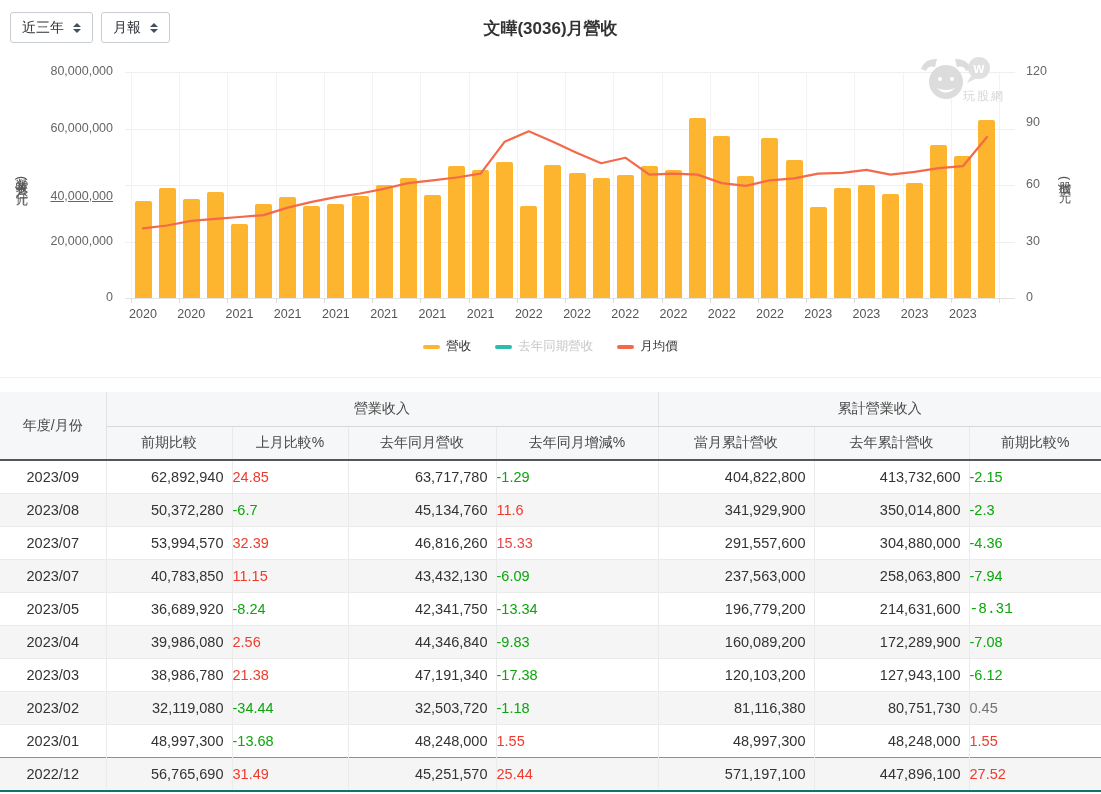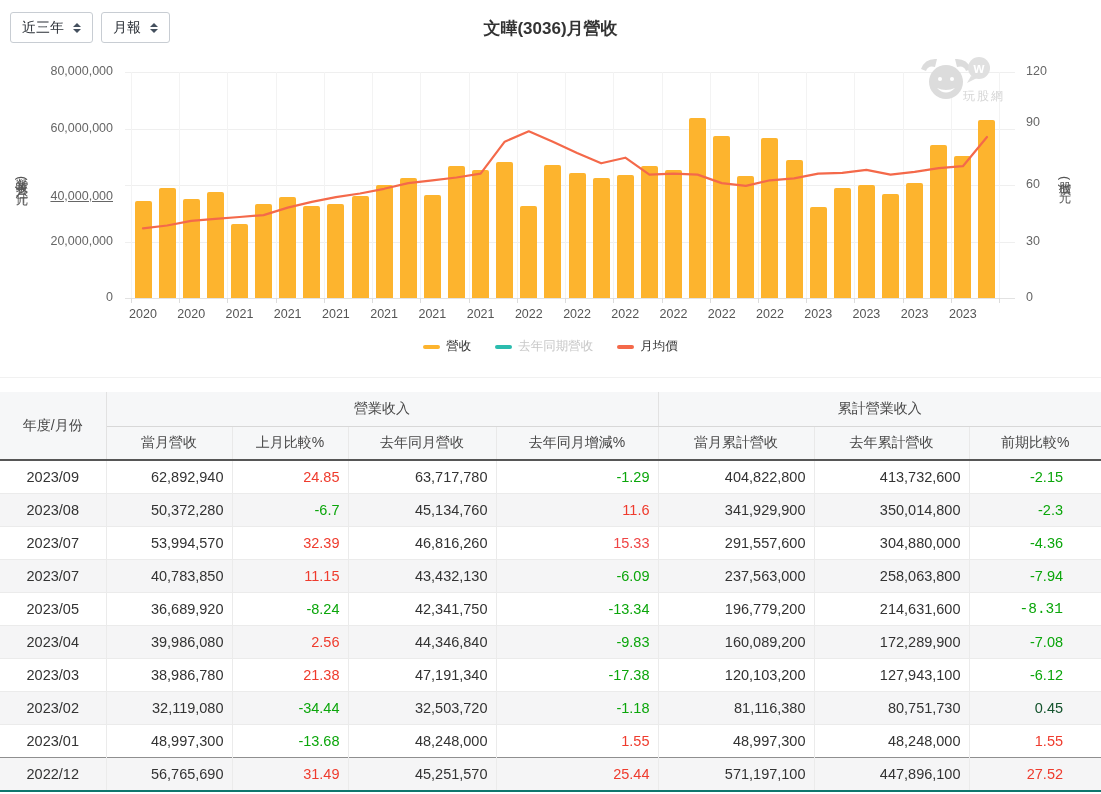--- a/index.html
+++ b/index.html
@@ -48,21 +48,21 @@
   thead tr.sub th{height:32px;border-bottom:2px solid #565656;}
   th.corner{border-right:1px solid #e2e2e2;border-bottom:2px solid #565656;}
   th.group{border-bottom:1px solid #d8d8d8;}
   th.group.first{border-right:1px solid #e2e2e2;}
   th.subth{border-right:1px solid #e9e9e9;}
   th.subth:last-child{border-right:none;}
   td{height:32px;border-top:1px solid #ebebeb;border-right:1px solid #ebebeb;padding:0;color:#333;}
   td:last-child{border-right:none;}
   td.month{text-align:center;}
   td.num{text-align:right;padding-right:8px;}
-  td.pct{text-align:right;padding-right:8px;}
+  td.pct{text-align:left;padding-right:8px;}
   td.pctlast{padding-right:38px;}
   tbody tr:nth-child(even){background:#f5f5f6;}
   tbody tr.year-sep td{border-top:1px solid #8f8f8f;}
   tbody tr:last-child td{border-bottom:2px solid #0f766e;}
 </style>
 </head>
 <body>
 
 <div class="page">
 
@@ -243,21 +243,21 @@
         <col style="width:155px">
         <col style="width:132px">
     </colgroup>
     <thead>
       <tr class="grp">
         <th class="corner" rowspan="2">年度/月份</th>
         <th class="group first" colspan="4">營業收入</th>
         <th class="group" colspan="3">累計營業收入</th>
       </tr>
       <tr class="sub">
-        <th class="subth">當月營收</th>
+        <th class="subth">前期比較</th>
         <th class="subth">上月比較%</th>
         <th class="subth">去年同月營收</th>
         <th class="subth">去年同月增減%</th>
         <th class="subth">當月累計營收</th>
         <th class="subth">去年累計營收</th>
         <th class="subth">前期比較%</th>
       </tr>
     </thead>
     <tbody id="tbody">
         <tr>
@@ -331,21 +331,21 @@
           <td class="pct pctlast" style="color: rgb(11, 166, 11);">-6.12</td>
         </tr>
         <tr>
           <td class="month">2023/02</td>
           <td class="num">32,119,080</td>
           <td class="pct" style="color: rgb(11, 166, 11);">-34.44</td>
           <td class="num">32,503,720</td>
           <td class="pct" style="color: rgb(11, 166, 11);">-1.18</td>
           <td class="num">81,116,380</td>
           <td class="num">80,751,730</td>
-          <td class="pct pctlast" style="color: #14532d;">0.45</td>
+          <td class="pct pctlast" style="color: #737373;">0.45</td>
         </tr>
         <tr>
           <td class="month">2023/01</td>
           <td class="num">48,997,300</td>
           <td class="pct" style="color: rgb(11, 166, 11);">-13.68</td>
           <td class="num">48,248,000</td>
           <td class="pct" style="color: rgb(239, 59, 45);">1.55</td>
           <td class="num">48,997,300</td>
           <td class="num">48,248,000</td>
           <td class="pct pctlast" style="color: rgb(239, 59, 45);">1.55</td>

